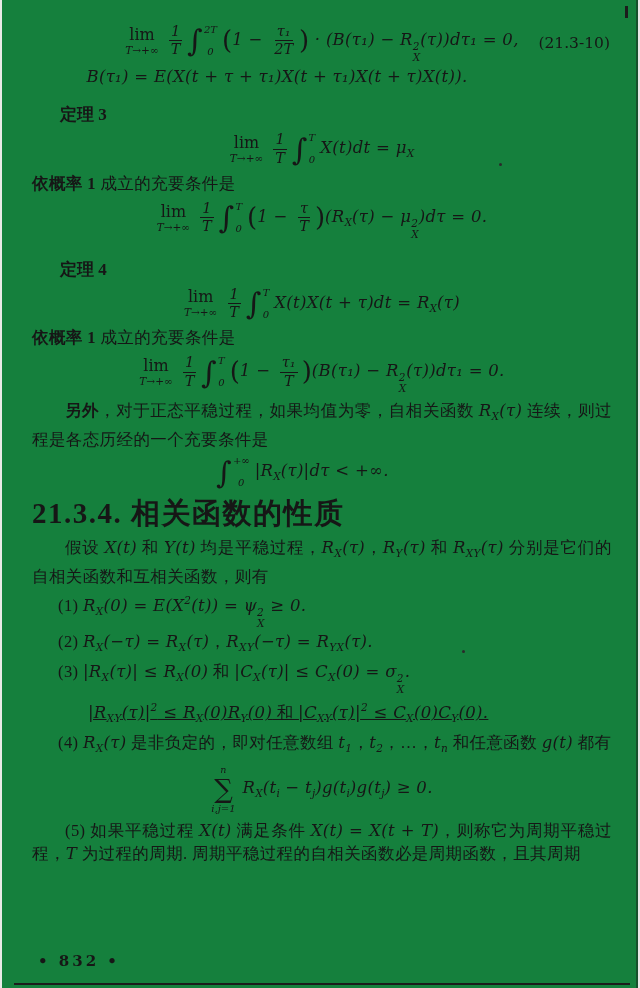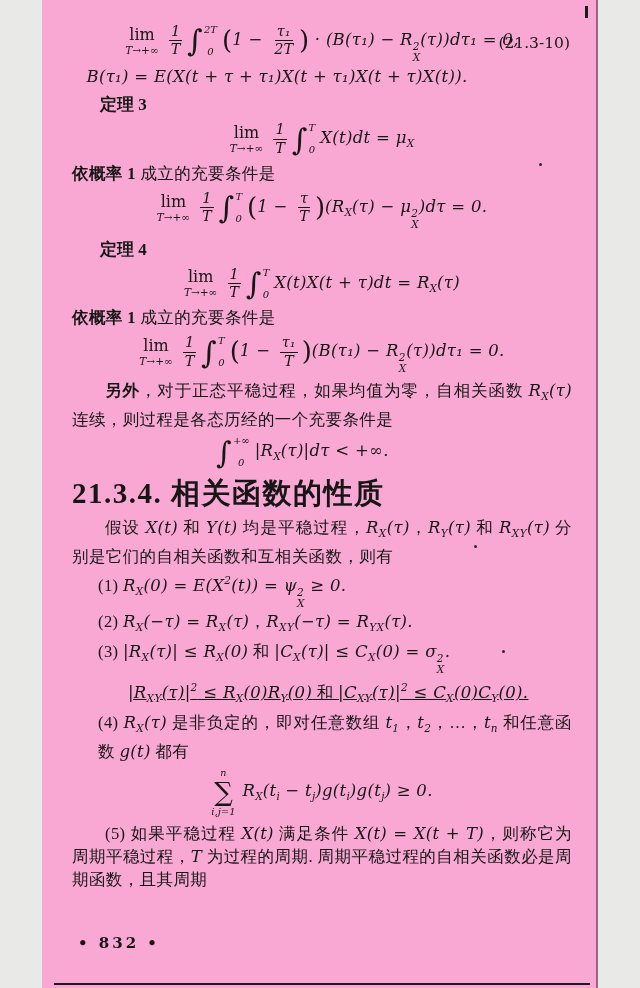--- a/index.html
+++ b/index.html
@@ -1,26 +1,26 @@
 <!DOCTYPE html>
 <html><head>
 <meta charset="utf-8">
 <style>
   html,body{margin:0;padding:0;background:#e9e9e7;}
-  .page{position:relative;width:556px;height:988px;margin:0 auto;background:#f9a8d4;overflow:hidden;
+  .page{position:relative;width:636px;height:988px;margin:0 auto;background:#15803d;overflow:hidden;
         color:#161616;font-family:"Liberation Serif","DejaVu Serif",serif;}
   .content{padding:18px 26px 0 30px;font-size:16.5px;}
 
   
   .text{margin:0 0 1px;line-height:23px;text-align:justify;letter-spacing:0.4px;}
   .indent{text-indent:2em;}
   .noindent{text-indent:0;}
   .item{padding-left:26px;}
   .item-cont{padding-left:56px;text-decoration:underline;}
-  .thm{font-weight:700;padding-left:28px;margin:8px 0 2px;font-size:17px;line-height:23px;}
+  .thm{font-weight:700;padding-left:28px;margin:18px 0 2px;font-size:17px;line-height:23px;}
   .section{font-weight:700;font-size:29px;margin:12px 0 10px;letter-spacing:1.5px;line-height:26px;}
 
   
   .formula{text-align:center;margin:5px 0;line-height:1;font-size:16.5px;white-space:nowrap;}
   .shift-left{padding-right:90px;}
   .shift-left-sm{padding-right:40px;}
   .eq-row{position:relative;margin:4px 0 6px;}
   .eq-num{position:absolute;right:2px;top:50%;transform:translateY(-50%);font-size:15.5px;font-family:"DejaVu Serif",serif;}
 
   
@@ -44,21 +44,21 @@
   .mint-lims{display:inline-flex;flex-direction:column;justify-content:space-between;height:32px;
              font-size:10px;font-style:italic;font-family:"DejaVu Serif",serif;margin-left:1px;margin-right:3px;}
   .msum{display:inline-flex;flex-direction:column;align-items:center;vertical-align:middle;
         margin-right:7px;font-family:"DejaVu Serif",serif;}
   .msum-s{font-size:26px;line-height:1;}
   .msum-t{font-size:9.5px;font-style:italic;line-height:1;margin-bottom:1px;}
   .msum-b{font-size:10px;font-style:italic;line-height:1;margin-top:2px;}
   .mbig{font-size:26px;line-height:0.8;vertical-align:middle;font-family:"DejaVu Serif",serif;font-weight:400;}
 
   
-  .footer{position:absolute;left:36px;bottom:36px;font-weight:700;font-size:15px;letter-spacing:3px;
+  .footer{position:absolute;left:36px;bottom:18px;font-weight:700;font-size:15px;letter-spacing:3px;
           font-family:"DejaVu Serif",serif;}
   .scan-line-bottom{position:absolute;left:12px;right:8px;bottom:3px;height:2px;background:#1c1c1c;}
   .scan-line-right{position:absolute;right:0;top:0;bottom:0;width:2px;background:rgba(25,25,25,0.45);}
   .scan-tick{position:absolute;right:10px;top:6px;width:3px;height:12px;background:#1c1c1c;}
   .speck{position:absolute;width:3px;height:3px;background:#2a2a2a;border-radius:50%;}
   .speck1{left:497px;top:163px;}
   .speck2{left:432px;top:545px;}
   .speck3{left:460px;top:650px;}
 </style>
 </head>

